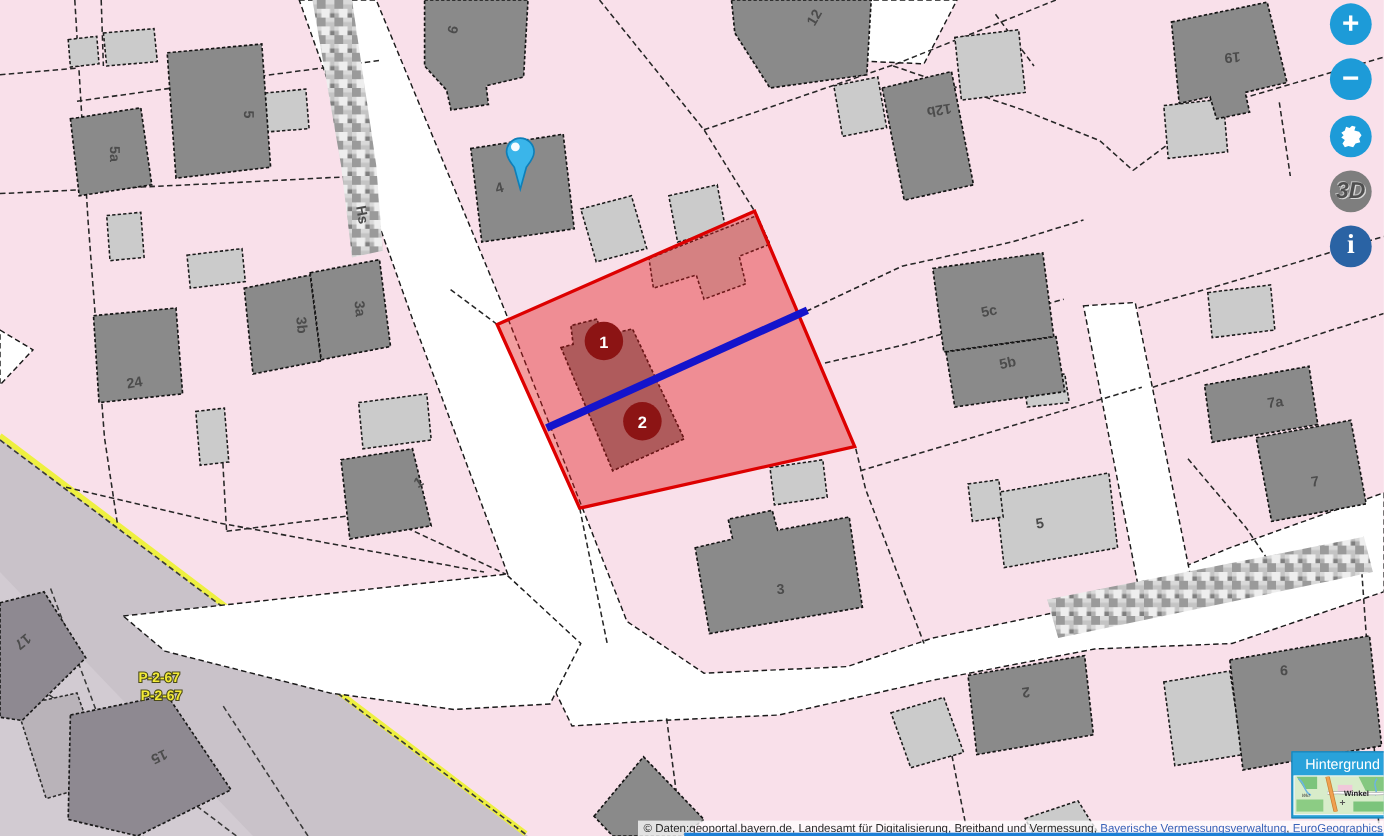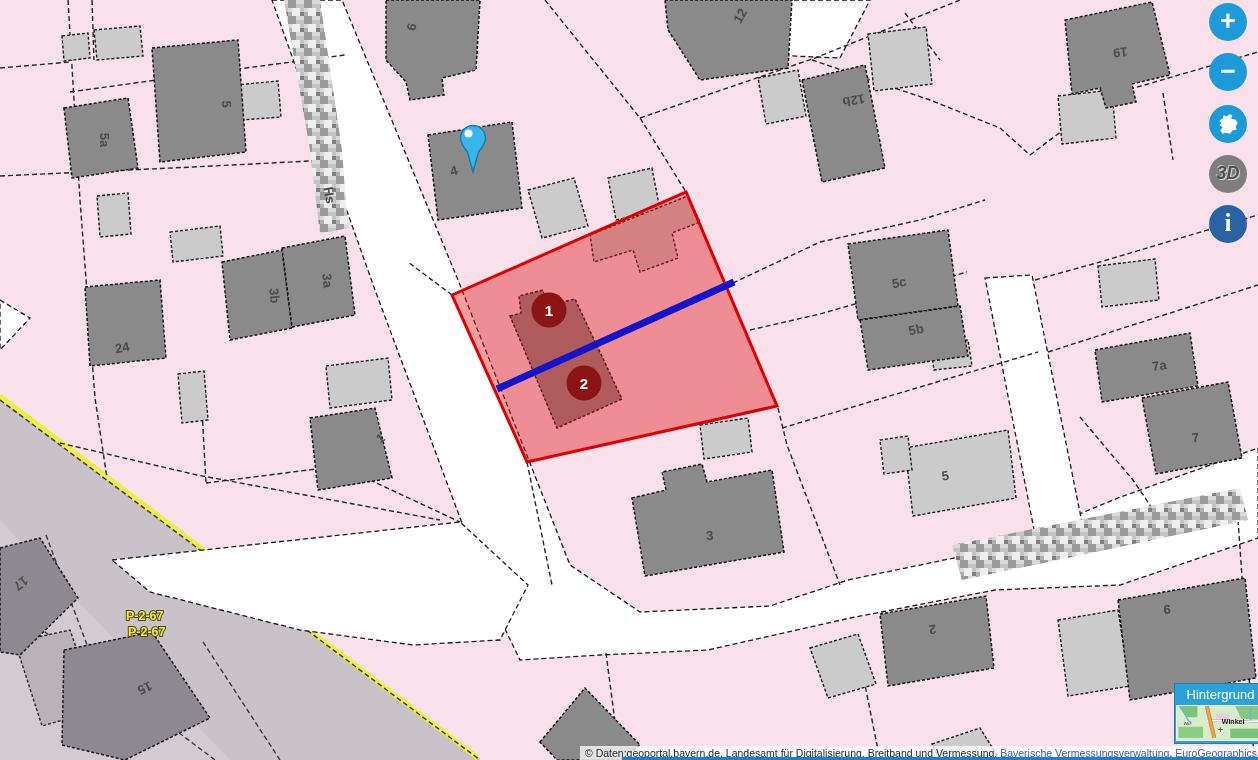--- a/index.html
+++ b/index.html
@@ -6,21 +6,21 @@
   .stage{position:relative;width:1258px;height:760px;overflow:hidden;
          font-family:"Liberation Sans",sans-serif;background:#f9e0ea;}
   .stage svg text{font-family:"Liberation Sans",sans-serif;}
   .hn{fill:#4c4c4c;font-size:13px;font-weight:bold;text-anchor:middle;}
   .p67{fill:#f2ea38;font-size:12.5px;font-weight:bold;stroke:#4a4a1a;stroke-width:2px;
        paint-order:stroke;text-anchor:start;}
   .mnum{fill:#ffffff;font-size:15px;font-weight:bold;text-anchor:middle;}
   .ctrl{position:absolute;left:1209px;width:38px;height:38px;border-radius:50%;
         color:#fff;text-align:center;font-size:27px;line-height:37px;font-weight:bold;
         background:#1d9bd8;cursor:pointer;user-select:none;}
-  .ctrl-3d{background:#7e7e7e;color:#4f4f4f;font-size:18px;font-style:italic;
+  .ctrl-3d{background:#7e7e7e;color:#4f4f4f;font-size:21px;font-style:italic;
            text-shadow:1px 1px 0 #d8d8d8,-1px -1px 0 #bdbdbd;}
   .ctrl-info{background:#2a63a4;font-family:"Liberation Serif",serif;font-size:25px;line-height:35px;}
   .bgpanel{position:absolute;left:1155px;top:683px;width:93px;height:61px;
            background:#29a2da;border:1px solid #1780b4;box-sizing:border-box;cursor:pointer;margin-left:19px;}
   .bgpanel .bgtitle{color:#fff;font-size:13px;text-align:center;line-height:21px;height:21px;}
   .bgpanel .thumb{width:87px;height:34px;margin:0 auto;background:#d8ecca;border:1px solid #eaf4fb;}
   .attrib{position:absolute;left:540px;right:0;bottom:0;height:14px;line-height:14px;
           background:rgba(255,255,255,0.75);font-size:10.5px;color:#2b2b2b;
           white-space:nowrap;padding-left:5px;z-index:4;margin-left:40px;}
   .attrib a{color:#3b63b8;text-decoration:none;cursor:pointer;}

